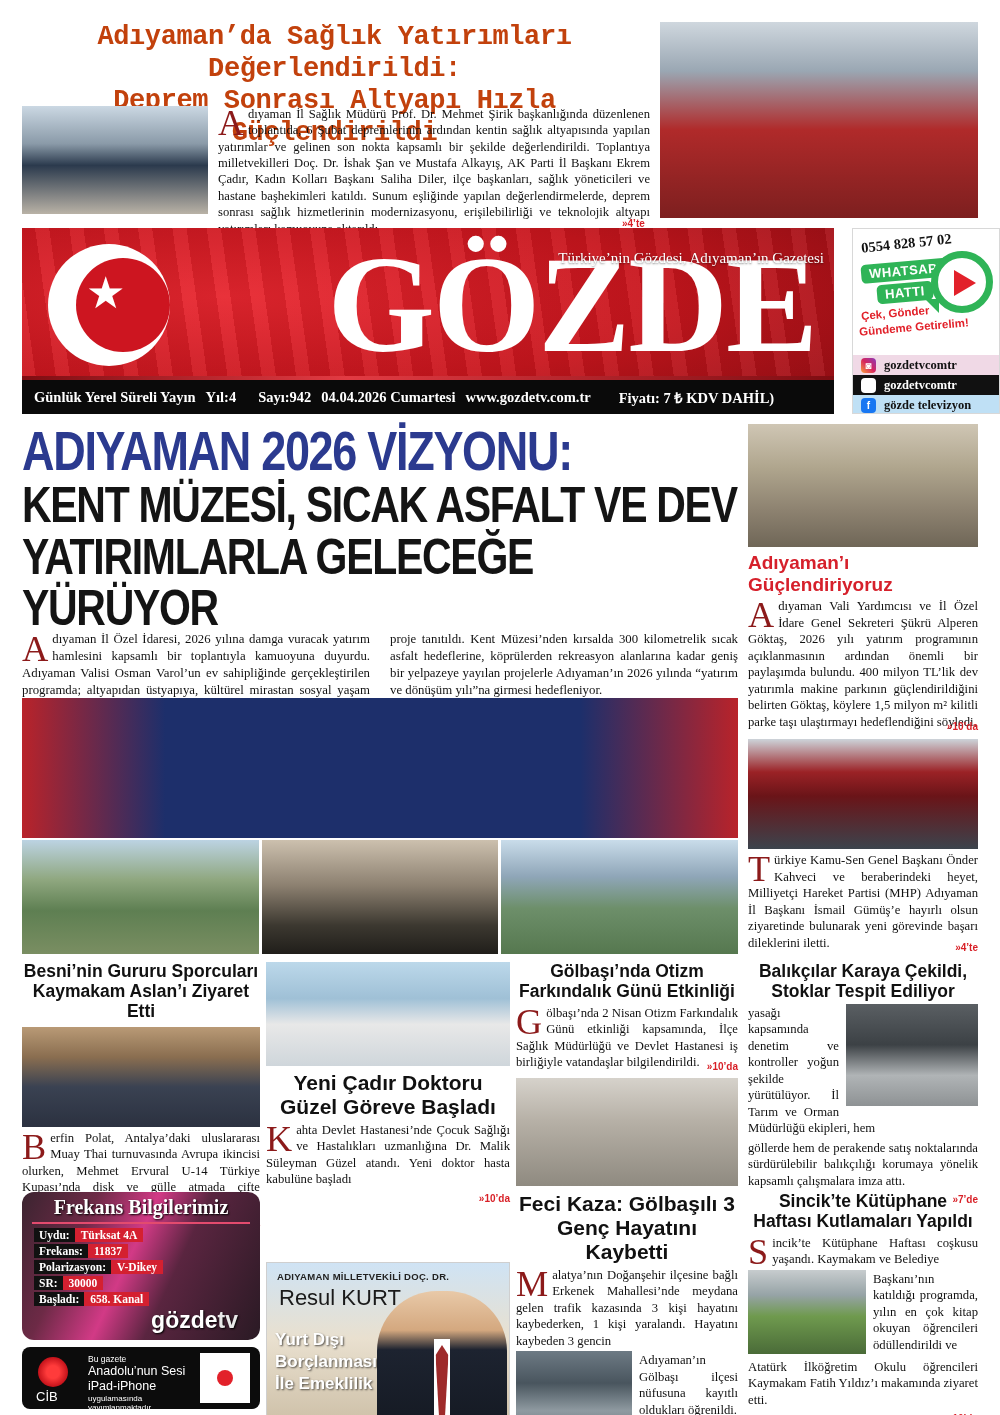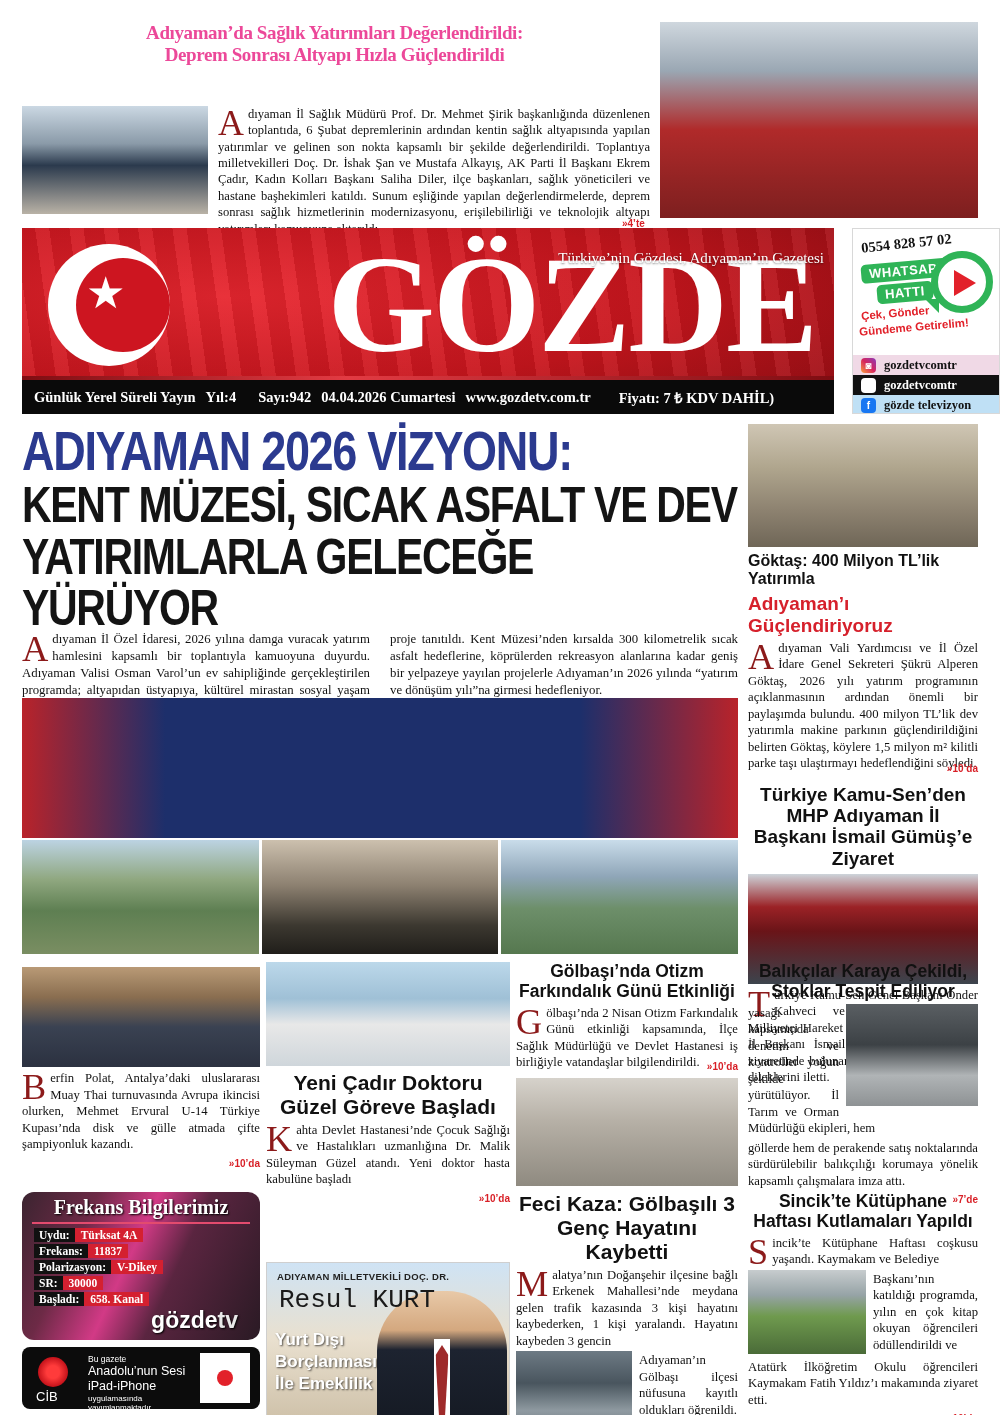--- a/index.html
+++ b/index.html
@@ -18,22 +18,22 @@
   .photo::after{ content:""; position:absolute; inset:0; }
   .ref { color:#d81f26; font-weight:bold; font-family:"Liberation Sans",sans-serif; font-size:10px; white-space:nowrap;}
   .dropcap::first-letter {
     float: left; font-size: 2.85em; line-height: 0.80em;
     padding: 3px 4px 0 0; color: #8c1a1a; font-family: "Liberation Serif", serif;
   }
 
   
   .teaser { position:absolute; left:22px; top:22px; width:956px; height:200px; }
   .teaser-head {
-    font-family:Liberation Serif, serif; font-weight:bold;
-    font-size:19px; line-height:1.18; letter-spacing:-0.4px; color:#ec4899;
+    font-family:Liberation Mono, monospace; font-weight:bold;
+    font-size:27px; line-height:1.18; letter-spacing:-0.4px; color:#c2410c;
     width:625px; text-align:center;
   }
   .teaser-body {
     position:absolute; left:196px; top:84px; width:432px;
     font-size:12.6px; line-height:1.30; text-align:justify; color:#111;
   }
   .teaser-photo-l { position:absolute; left:0; top:84px; width:186px; height:108px; }
   .teaser-photo-r { position:absolute; left:638px; top:0; width:318px; height:196px; }
 
   
@@ -166,21 +166,21 @@
        repeating-linear-gradient(0deg,#000 0 3px, transparent 3px 6px),
        repeating-linear-gradient(90deg,#000 0 3px, transparent 3px 6px);
      background-blend-mode:screen;}
   .qr::after{ content:""; position:absolute; left:17px; top:17px; width:16px;height:16px;border-radius:50%;background:#e2212a;}
 
   
   .kurt { width:244px; height:170px; position:relative; overflow:hidden; border:1px solid #cfcfcf;
      background: linear-gradient(180deg,#cfe3f4 0%, #e9e0cf 45%, #cbbda4 100%);}
   .kurt-top{ position:absolute; left:10px; top:8px; color:#222; font-family:"Liberation Sans",sans-serif;
      font-weight:bold; font-size:9.5px; letter-spacing:.3px;}
-  .kurt-name{ position:absolute; left:12px; top:22px; color:#1a1a1a; font-family:Liberation Mono, monospace; font-size:26px;}
+  .kurt-name{ position:absolute; left:12px; top:22px; color:#1a1a1a; font-family:Liberation Sans, sans-serif; font-size:22px;}
   .kurt-lines{ position:absolute; left:8px; top:66px; color:#fff; font-family:"Liberation Sans",sans-serif;
      font-weight:bold; font-size:17px; line-height:1.28; text-shadow:1px 1px 2px rgba(0,0,0,.65);}
   .kurt-person{ position:absolute; right:2px; bottom:0; width:130px; height:140px;
      background:linear-gradient(180deg,#e8c9a8 0%, #d4a87f 28%, #1d2330 42%, #141922 100%);
      border-radius:60px 60px 0 0;}
   .kurt-person::before{ content:""; position:absolute; left:50%; top:48px; transform:translateX(-50%);
      width:16px; height:92px; background:#fff;}
   .kurt-person::after{ content:""; position:absolute; left:50%; top:54px; transform:translateX(-50%);
      width:13px; height:74px; background:#9e2a2a; clip-path:polygon(50% 0,100% 14%,72% 100%,28% 100%,0 14%);}
   .kurt-ref{ position:absolute; right:6px; bottom:4px;}
@@ -285,32 +285,31 @@
 
   <div class="photo lead-photo-main ph-panel"></div>
   <div class="lead-strip">
     <div class="photo ph-valley"></div>
     <div class="photo ph-museum"></div>
     <div class="photo ph-lake"></div>
   </div>
 
   <aside class="rcol">
     <div class="photo rphoto1 ph-quarry"></div>
-    <div class="r-kicker">Göktaş: 400 Milyon TL’lik Yatırımla</div>
     <div class="r-kicker red" style="color:#d6202b;font-size:19px;">Adıyaman’ı Güçlendiriyoruz</div>
     <p class="r-body serif dropcap">Adıyaman Vali Yardımcısı ve İl Özel İdare Genel Sekreteri Şükrü Alperen Göktaş, 2026 yılı yatırım programının açıklanmasının ardından önemli bir paylaşımda bulundu. 400 milyon TL’lik dev yatırımla makine parkının güçlendirildiğini belirten Göktaş, köylere 1,5 milyon m² kilitli parke taşı ulaştırmayı hedeflendiğini söyledi.</p>
     <div style="text-align:right;margin-top:-14px;"><span class="ref">»10’da</span></div>
 
-    <div class="r-head2">Türkiye Kamu-Sen’den MHP Adıyaman İl Başkanı İsmail Gümüş’e Ziyaret</div>
     <div class="photo rphoto2 ph-mhp"></div>
     <p class="r-body serif dropcap">Türkiye Kamu-Sen Genel Başkanı Önder Kahveci ve beraberindeki heyet, Milliyetçi Hareket Partisi (MHP) Adıyaman İl Başkanı İsmail Gümüş’e hayırlı olsun ziyaretinde bulunarak yeni görevinde başarı dileklerini iletti.</p>
     <div style="text-align:right;margin-top:-14px;"><span class="ref">»4’te</span></div>
   </aside>
 
   <section class="b1">
+    <div class="bhead">Besni’nin Gururu Sporcuları Kaymakam Aslan’ı Ziyaret Etti</div>
     <div class="photo ph-award" style="width:238px;height:100px;margin-top:5px;"></div>
     <p class="bbody serif dropcap">Berfin Polat, Antalya’daki uluslararası Muay Thai turnuvasında Avrupa ikincisi olurken, Mehmet Ervural U-14 Türkiye Kupası’nda disk ve gülle atmada çifte şampiyonluk kazandı.</p>
     <div style="text-align:right;"><span class="ref">»10’da</span></div>
   </section>
 
   <section class="b2">
     <div class="photo ph-doctor" style="width:244px;height:104px;"></div>
     <div class="bhead lg" style="margin-top:5px;">Yeni Çadır Doktoru Güzel Göreve Başladı</div>
     <p class="bbody serif dropcap">Kahta Devlet Hastanesi’nde Çocuk Sağlığı ve Hastalıkları uzmanlığına Dr. Malik Süleyman Güzel atandı. Yeni doktor hasta kabulüne başladı</p>
     <div style="text-align:right;"><span class="ref">»10’da</span></div>

